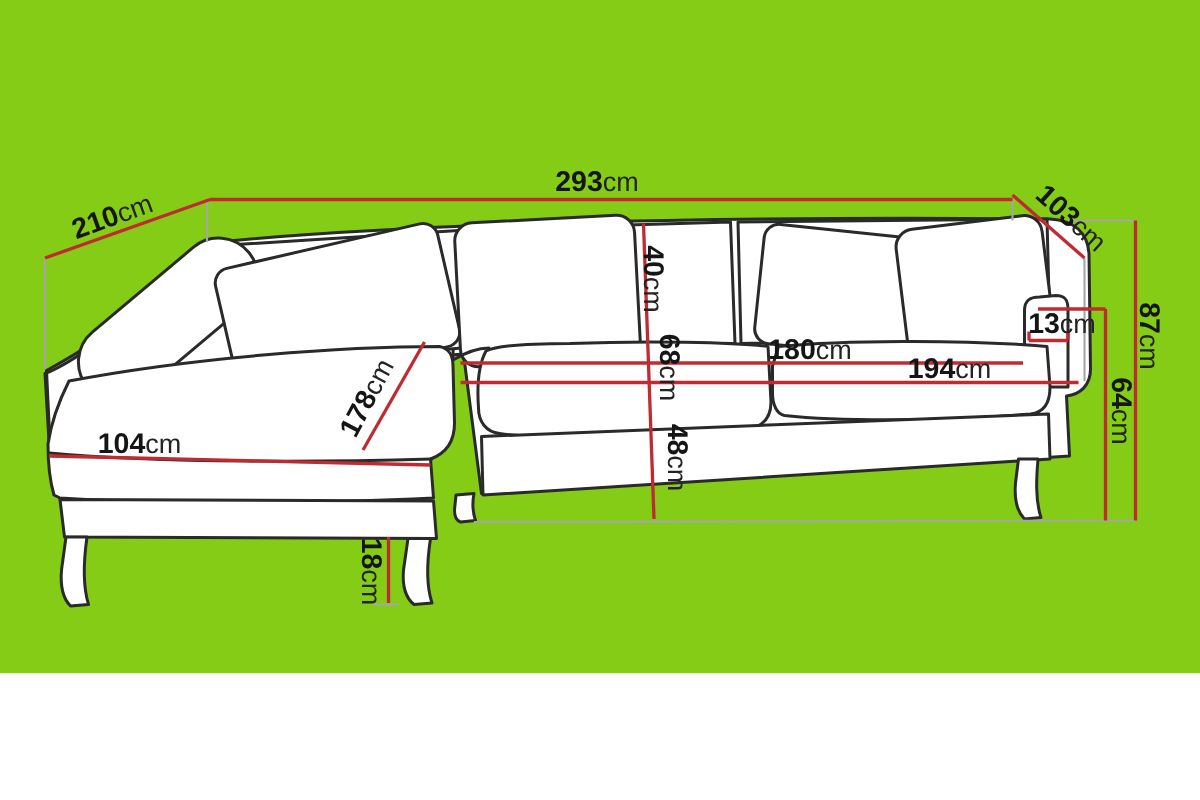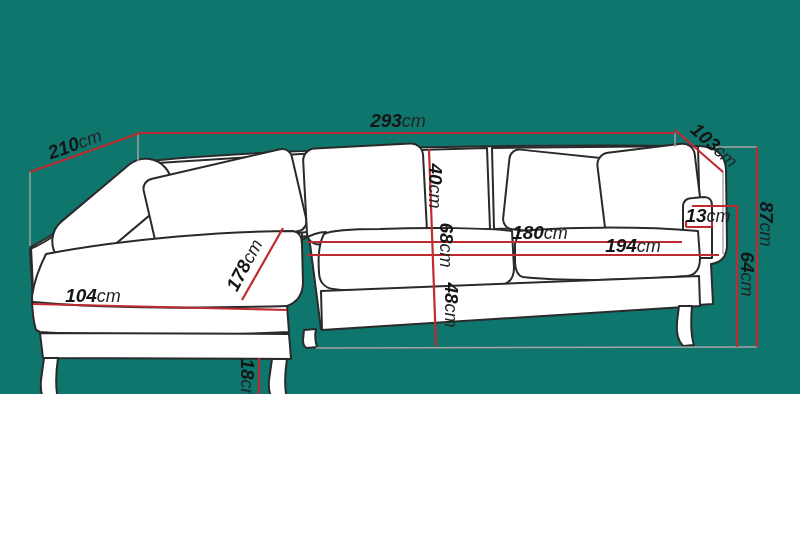--- a/index.html
+++ b/index.html
@@ -1,16 +1,16 @@
 <!DOCTYPE html>
 <html><head>
 <meta charset="utf-8">
 <style>
   html,body{margin:0;padding:0;background:#ffffff;}
-  .canvas{position:relative;width:800px;height:394px;background:#0f766e;overflow:hidden;font-style:italic;}
+  .canvas{position:relative;width:800px;height:449px;background:#84cc16;overflow:hidden;}
   svg{display:block;}
   .dim{font-family:"Liberation Sans",sans-serif;font-size:19px;fill:#151515;text-anchor:middle;}
   .dim .v{font-weight:bold;letter-spacing:0px;}
   .dim .u{font-weight:400;font-size:18px;fill:#232323;}
   .outline{stroke:#2a2a2a;stroke-width:2;fill:#ffffff;stroke-linejoin:round;stroke-linecap:round;}
   .oline{stroke:#2a2a2a;stroke-width:2;fill:none;stroke-linejoin:round;stroke-linecap:round;}
   .red{stroke:#bf2b30;stroke-width:2.2;fill:none;stroke-linecap:butt;}
   .ext{stroke:#a6a6a6;stroke-width:1.4;fill:none;}
 </style>
 </head>

